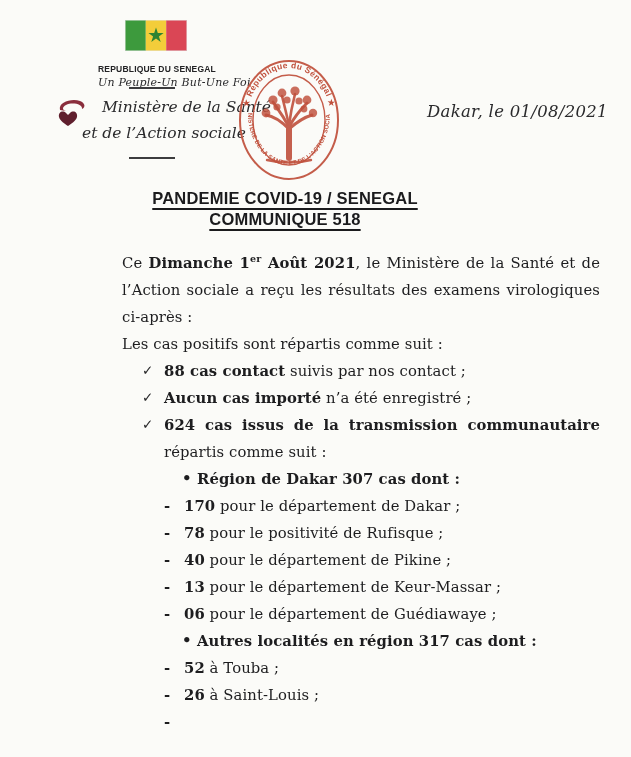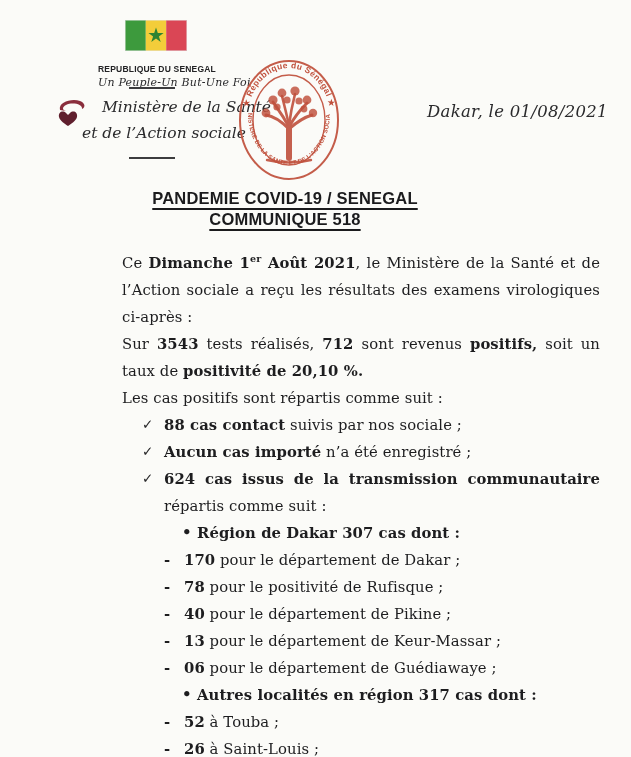--- a/index.html
+++ b/index.html
@@ -132,23 +132,22 @@
 
 <div class="script dateline">Dakar, le 01/08/2021</div>
 
 <div class="title-block">
   <div><span class="tline">PANDEMIE COVID-19 / SENEGAL</span></div>
   <div class="t2"><span class="tline">COMMUNIQUE 518</span></div>
 </div>
 
 <div class="doc-body">
     <div class="line paragraph"><span>Ce </span><span class="bold">Dimanche 1</span><sup class="bold">er</sup><span class="bold"> Août 2021</span><span>, le Ministère de la Santé et de l’Action sociale a reçu les résultats des examens virologiques ci-après :</span></div>
-    <div class="line paragraph"><span>Sur </span><span class="bold">3543</span><span> tests réalisés, </span><span class="bold">712</span><span> sont revenus </span><span class="bold">positifs,</span><span> soit un taux de </span><span class="bold">positivité de 20,10 %.</span></div>
     <div class="line paragraph"><span>Les cas positifs sont répartis comme suit :</span></div>
-    <div class="line check"><span class="marker">✓</span><span class="bold">88 cas contact</span><span> suivis par nos sociale ;</span></div>
+    <div class="line check"><span class="marker">✓</span><span class="bold">88 cas contact</span><span> suivis par nos contact ;</span></div>
     <div class="line check"><span class="marker">✓</span><span class="bold">Aucun cas importé</span><span> n’a été enregistré ;</span></div>
     <div class="line check"><span class="marker">✓</span><span class="bold">624 cas issus de la transmission communautaire</span><span> répartis comme suit :</span></div>
     <div class="line bullet"><span class="marker">•</span><span class="bold">Région de Dakar 307 cas dont :</span></div>
     <div class="line dash"><span class="marker">-</span><span class="bold">170</span><span> pour le département de Dakar ;</span></div>
     <div class="line dash"><span class="marker">-</span><span class="bold">78</span><span> pour le positivité de Rufisque ;</span></div>
     <div class="line dash"><span class="marker">-</span><span class="bold">40</span><span> pour le département de Pikine ;</span></div>
     <div class="line dash"><span class="marker">-</span><span class="bold">13</span><span> pour le département de Keur-Massar ;</span></div>
     <div class="line dash"><span class="marker">-</span><span class="bold">06</span><span> pour le département de Guédiawaye ;</span></div>
     <div class="line bullet"><span class="marker">•</span><span class="bold">Autres localités en région 317 cas dont :</span></div>
     <div class="line dash"><span class="marker">-</span><span class="bold">52</span><span> à Touba ;</span></div>

